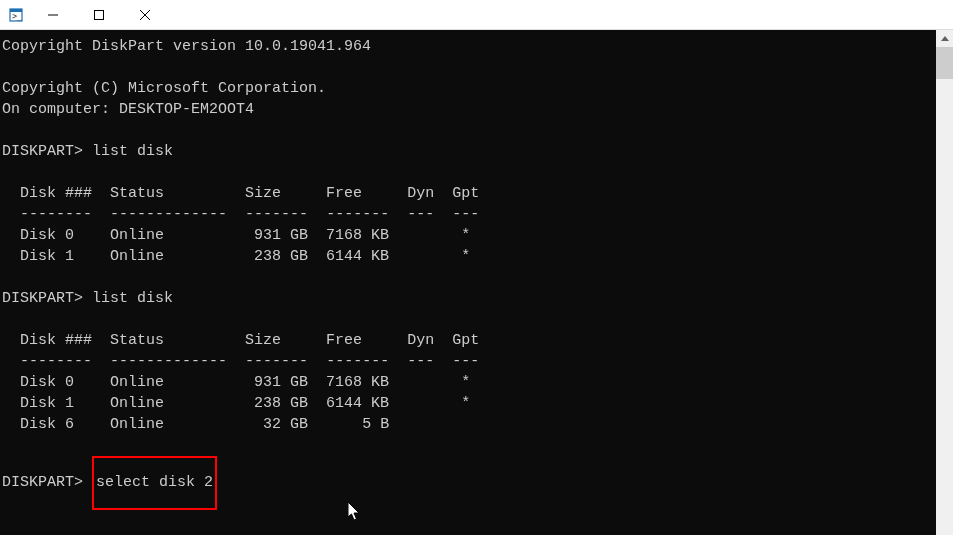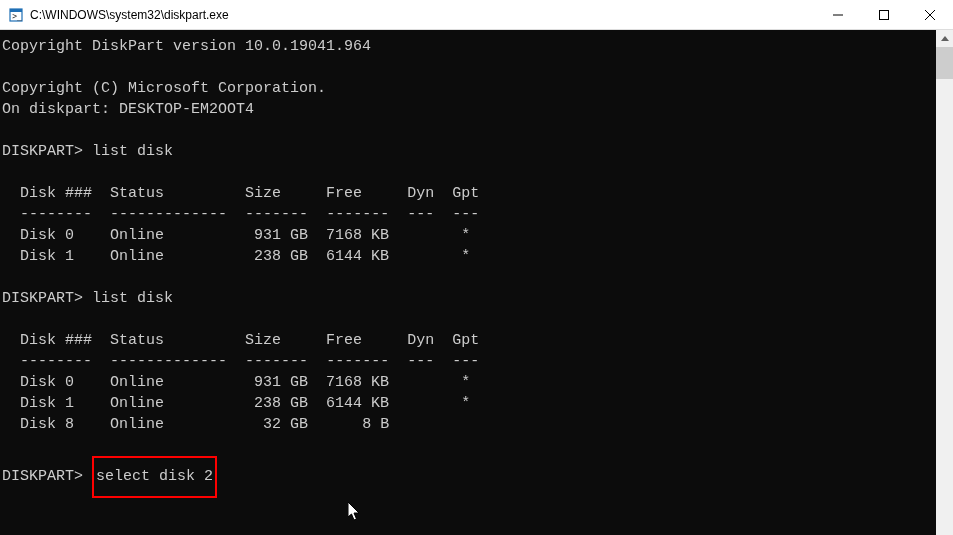--- a/index.html
+++ b/index.html
@@ -86,42 +86,41 @@
     }
     .scroll-thumb {
       width: 17px;
       height: 32px;
       background: #cdcdcd;
       margin-top: 0;
     }
     .highlight-box {
       border: 2px solid #ff0000;
       display: inline-block;
-      padding: 10px 2px;
+      padding: 16px 2px;
       line-height: 18px;
     }
     .cursor {
       position: absolute;
       width: 14px;
       height: 20px;
       pointer-events: none;
     }
   </style>
 </head>
 <body>
 
 <div class="titlebar">
   <span class="titlebar-icon">
     <svg viewBox="0 0 14 14">
       <rect x="1" y="1" width="12" height="12" fill="none" stroke="#1f6fb5" stroke-width="1.2"></rect>
       <rect x="1" y="1" width="12" height="3" fill="#1f6fb5"></rect>
       <text x="3.2" y="11" font-size="8" fill="#333" font-family="monospace">&gt;_</text>
     </svg>
   </span>
-  <span class="titlebar-text">C:\WINDOWS\system32\diskpart.exe</span>
   <div class="win-controls">
     <div class="win-btn">
       <svg width="10" height="10">
           <line x1="0" y1="5" x2="10" y2="5" stroke="#000" stroke-width="1"></line>
         </svg>
     </div>
     <div class="win-btn">
       <svg width="10" height="10">
           <rect x="0.5" y="0.5" width="9" height="9" fill="none" stroke="#000" stroke-width="1"></rect>
         </svg>
@@ -131,36 +130,36 @@
           <line x1="0" y1="0" x2="10" y2="10" stroke="#000" stroke-width="1"></line>
           <line x1="10" y1="0" x2="0" y2="10" stroke="#000" stroke-width="1"></line>
         </svg>
     </div>
   </div>
 </div>
 
 <div class="terminal"><span>Copyright DiskPart version 10.0.19041.964</span>
 
 <span>Copyright (C) Microsoft Corporation.</span>
-<span>On diskpart: DESKTOP-EM2OOT4</span>
+<span>On computer: DESKTOP-EM2OOT4</span>
 
 <span>DISKPART&gt;</span> <span>list disk</span>
 
   <span>Disk ###</span>  <span>Status</span>         <span>Size</span>     <span>Free</span>     <span>Dyn</span>  <span>Gpt</span>
   <span>--------</span>  <span>-------------</span>  <span>-------</span>  <span>-------</span>  <span>---</span>  <span>---</span>
   <span><span>Disk 0</span>    <span>Online</span>          <span>931 GB</span>  <span>7168 KB</span>        <span>*</span></span>
   <span><span>Disk 1</span>    <span>Online</span>          <span>238 GB</span>  <span>6144 KB</span>        <span>*</span></span>
 
 <span>DISKPART&gt;</span> <span>list disk</span>
 
   <span>Disk ###</span>  <span>Status</span>         <span>Size</span>     <span>Free</span>     <span>Dyn</span>  <span>Gpt</span>
   <span>--------</span>  <span>-------------</span>  <span>-------</span>  <span>-------</span>  <span>---</span>  <span>---</span>
   <span><span>Disk 0</span>    <span>Online</span>          <span>931 GB</span>  <span>7168 KB</span>        <span>*</span></span>
   <span><span>Disk 1</span>    <span>Online</span>          <span>238 GB</span>  <span>6144 KB</span>        <span>*</span></span>
-  <span><span>Disk 8</span>    <span>Online</span>           <span>32 GB</span>      <span>8 B</span></span>
+  <span><span>Disk 6</span>    <span>Online</span>           <span>32 GB</span>      <span>5 B</span></span>
 
 <span>DISKPART&gt;</span> <span class="highlight-box"><span>select disk 2</span></span>
 </div>
 
 <div class="scrollbar">
   <div class="scroll-arrow">
     <svg width="8" height="5">
         <polygon points="4,0 8,5 0,5" fill="#606060"></polygon>
       </svg>
   </div>

